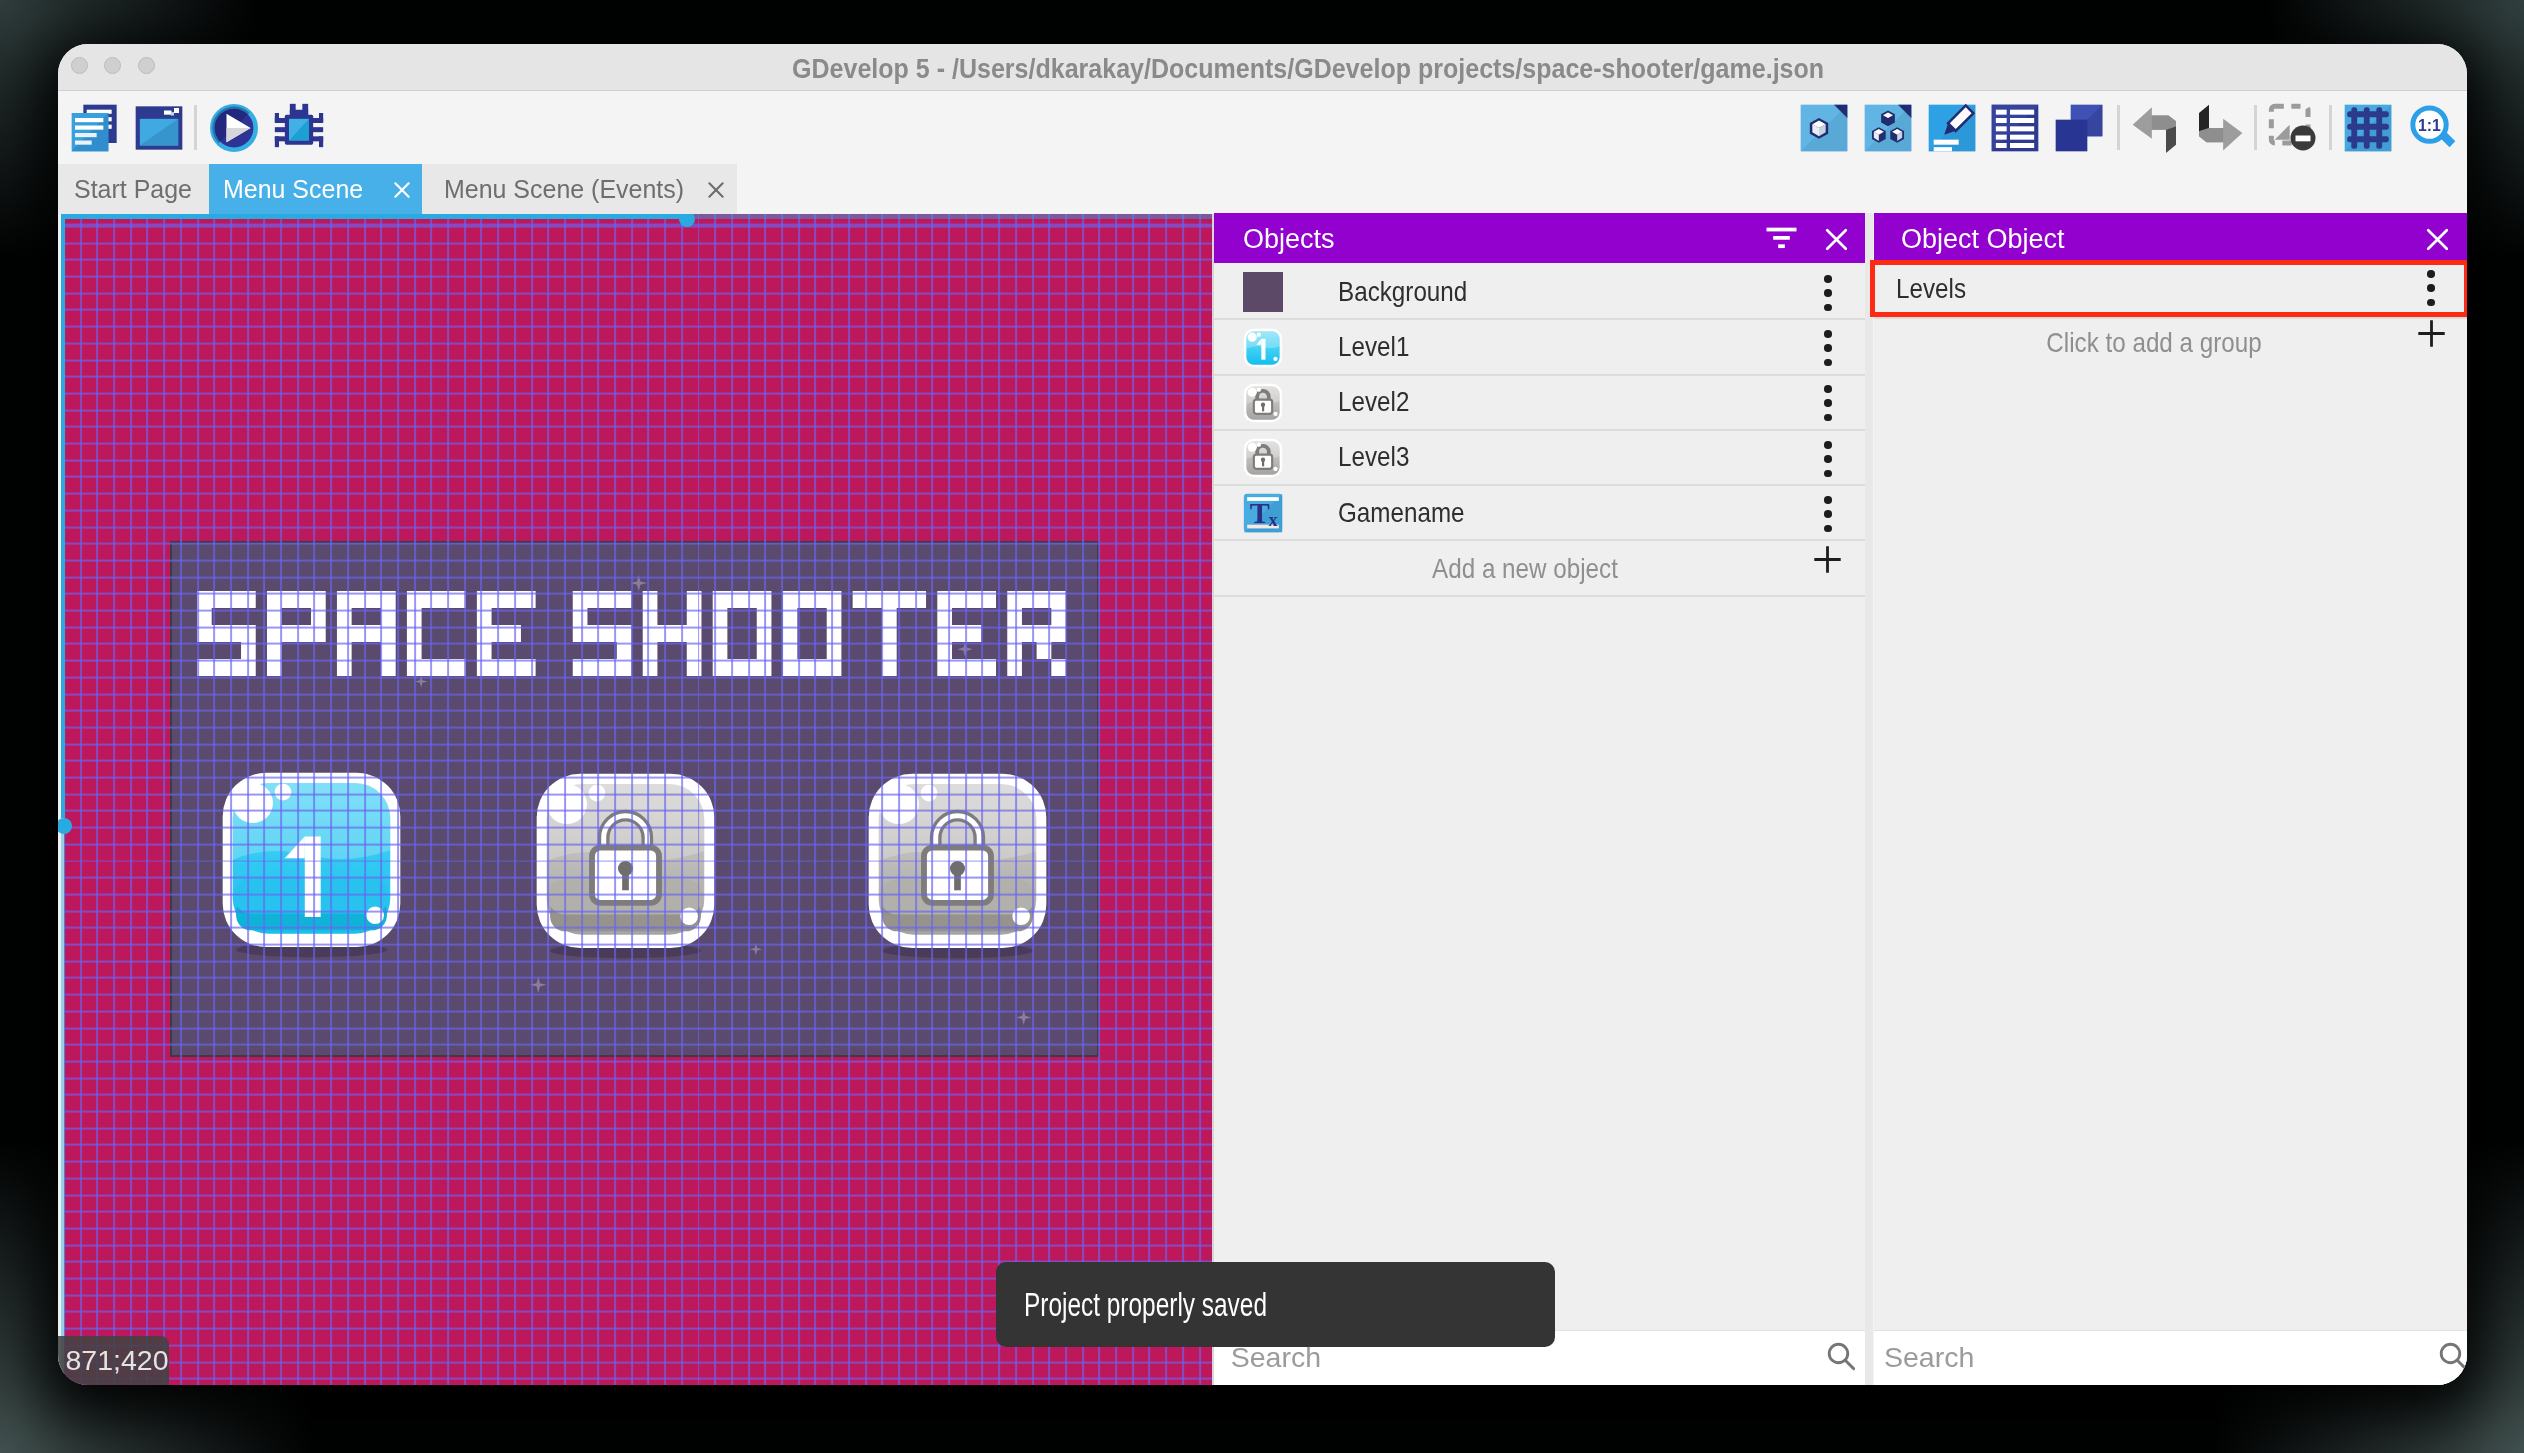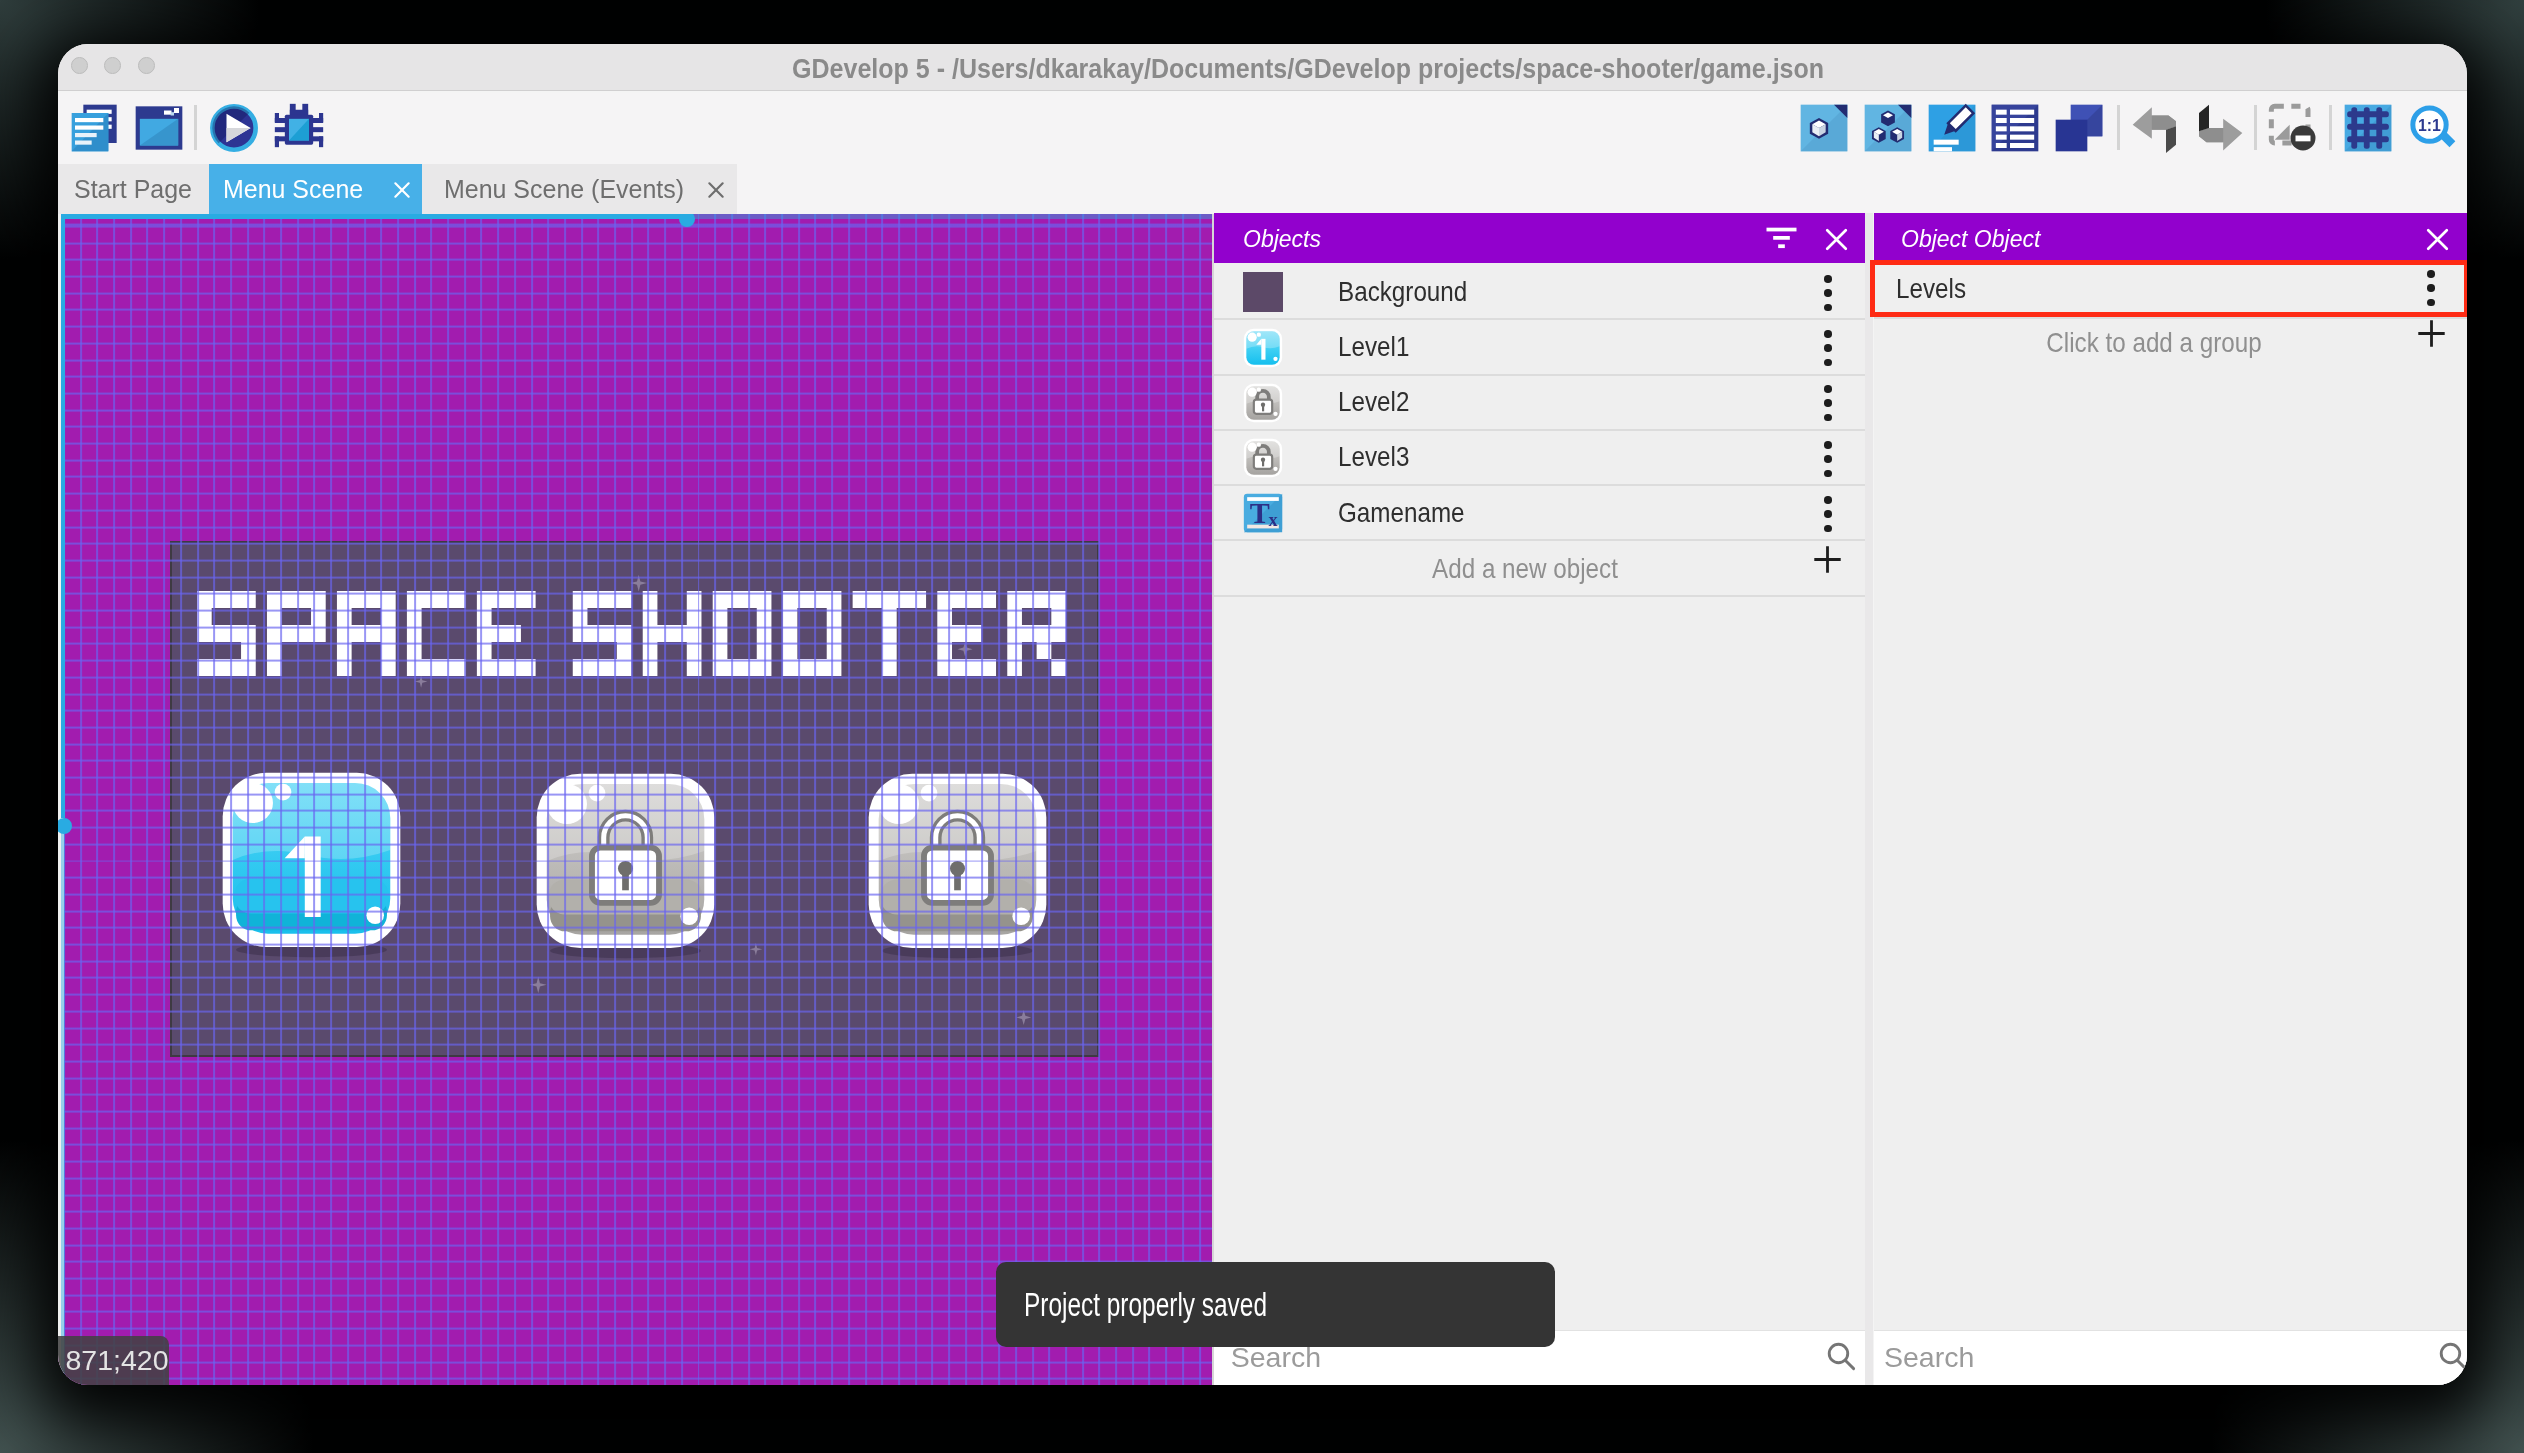--- a/index.html
+++ b/index.html
@@ -15,21 +15,21 @@
   }
   #win {
     position:absolute; left:58px; top:44px; width:2409px; height:1341px;
     background:#f4f4f4; border-radius:30px; overflow:hidden;
     box-shadow:0 16.7px 59px 21px rgba(0,0,0,0.9);
   }
   .abs { position:absolute; }
   .tl { width:16.7px; height:16.7px; border-radius:50%; background:#cfcfcf; border:1.7px solid #bcbcbc; }
   .tabtxt { font-size:26px; line-height:26px; white-space:nowrap; transform:scaleX(0.96); transform-origin:0 50%; }
   .rowtxt { font-size:28.5px; line-height:28.5px; color:#2e2e2e; white-space:nowrap; transform:scaleX(0.85); transform-origin:0 50%; }
-  .hdrtxt { font-size:23px; line-height:28.5px; color:#fff; white-space:nowrap;font-style:italic; }
+  .hdrtxt { font-size:27px; line-height:28.5px; color:#fff; white-space:nowrap; }
   .dots { width:6.7px; height:35px; }
   .dots span { position:absolute; width:7.5px; height:7.5px; border-radius:50%; background:#1d1d1d; left:0; }
   .divline { position:absolute; height:1.7px; background:#dcdcdc; }
 </style>
 </head>
 <body>
 <div id="win">
 
   <div class="abs" style="left:0;top:0;width:2409px;height:47px;background:#e6e5e6;border-bottom:1.7px solid #d0cfd0;"></div>
   <div class="abs tl" style="left:13.4px;top:13.4px;"></div>
@@ -193,21 +193,21 @@
   <div class="abs tabtxt" style="left:16px;top:132px;color:#6e6e6e;">Start Page</div>
   <div class="abs tabtxt" style="left:165px;top:132px;color:#fff;">Menu Scene</div>
   <svg class="abs" style="left:334px;top:136px;" width="20" height="20" viewBox="0 0 24 24">
       <path d="M4 4 L20 20 M20 4 L4 20" stroke="#fff" stroke-width="2.6" stroke-linecap="round"></path>
     </svg>
   <div class="abs tabtxt" style="left:386px;top:132px;color:#6e6e6e;">Menu Scene (Events)</div>
   <svg class="abs" style="left:648px;top:136px;" width="20" height="20" viewBox="0 0 24 24">
       <path d="M4 4 L20 20 M20 4 L4 20" stroke="#6e6e6e" stroke-width="2.6" stroke-linecap="round"></path>
     </svg>
 
-  <div class="abs" id="canvas" style="left:0;top:170px;width:1154px;height:1171px;background:#a21caf;overflow:hidden;">
+  <div class="abs" id="canvas" style="left:0;top:170px;width:1154px;height:1171px;background:#be185d;overflow:hidden;">
     
     <div class="abs" style="left:0;top:0;width:5.9px;height:1171px;background:#f0f0f0;"></div>
     
     <div class="abs" style="left:112px;top:327px;width:929px;height:516px;background:#5a4a6d;border:2.5px solid #3e3a42;"></div>
     
     <g></g>
     <svg class="abs" style="left:112px;top:327px;" width="929" height="516" viewBox="0 0 1110 616">
       <g fill="#8a7d9b">
         <path d="M560 40 l2 8 8 2 -8 2 -2 8 -2 -8 -8 -2 8 -2 Z"></path>
         <path d="M950 120 l2 7 7 2 -7 2 -2 7 -2 -7 -7 -2 7 -2 Z"></path>

